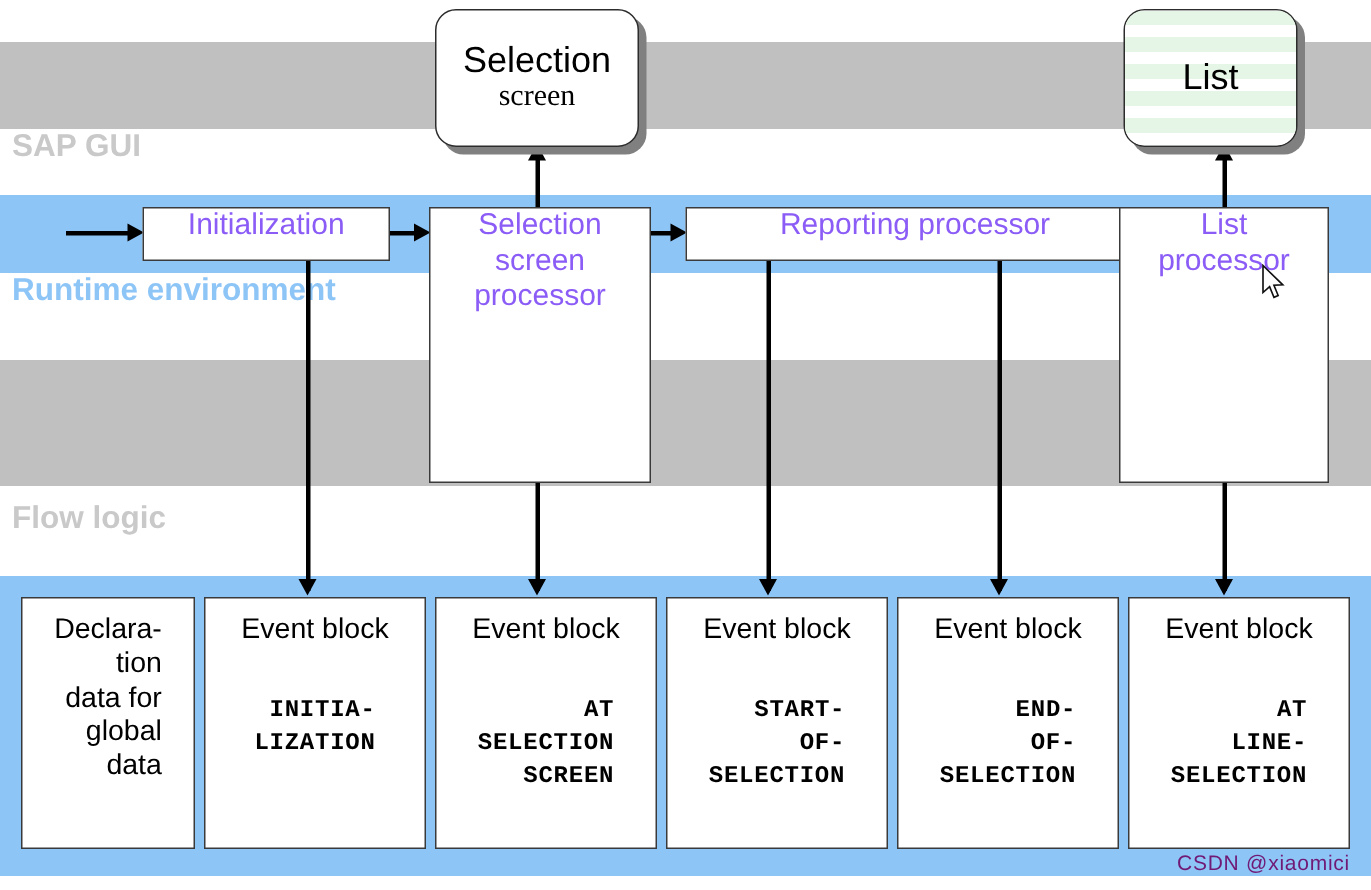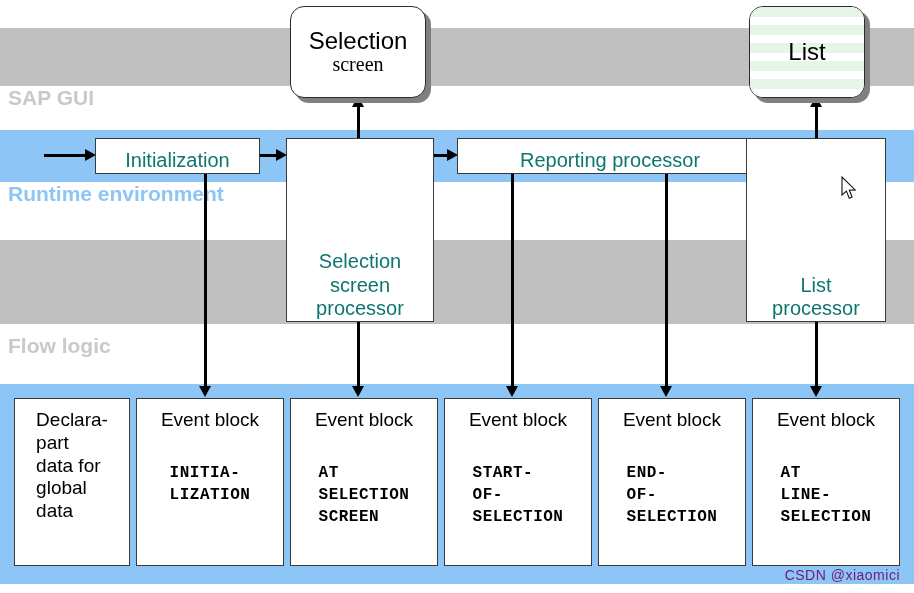--- a/index.html
+++ b/index.html
@@ -37,25 +37,25 @@
   #label-runtime {left:8px; top:182px; color:#8ec5f7;}
   #label-flow    {left:8px; top:334px; color:#c9c9c9;}
 
   
   .box{
     position:absolute;
     background:#ffffff;
     border:1.5px solid #3a3a3a;
     box-sizing:border-box;
     display:flex;
-    align-items:flex-end;
+    align-items:flex-start;
     justify-content:center;
     text-align:center;
     font-size:20px;
-    color:#0f766e;
+    color:#8b5cf6;
     line-height:1.18;
   }
   #box-initialization{left:95px;  top:138px; width:165px; height:36px; font-size:20px;}
   #box-selscr-proc   {left:286px; top:138px; width:148px; height:184px; font-size:20px;}
   #box-report-proc   {left:457px; top:138px; width:306px; height:36px; font-size:20px;}
   #box-list-proc     {left:746px; top:138px; width:140px; height:184px; font-size:20px;}
 
   
   .screen{
     position:absolute;
@@ -102,21 +102,21 @@
     gap:6px;
   }
   .ev{
     background:#ffffff;
     border:1.5px solid #3a3a3a;
     box-sizing:border-box;
     display:flex;
     flex-direction:column;
     align-items:center;
     padding-top:10px;
-    text-align:left;
+    text-align:right;
   }
   #ev-decl{width:116px;}
   .ev-evt{width:148px;}
   .ev-title{
     font-size:19px;
     color:#000;
     line-height:1.13;
     font-family:"Liberation Sans",sans-serif;
   }
   .ev-code{
@@ -253,21 +253,21 @@
       <div>List</div>
       <div>processor</div>
     </div>
   </div>
 
   <div id="flow-row">
 
     <div class="ev" id="ev-decl">
       <div class="ev-title">
         <div>Declara-</div>
-        <div>part</div>
+        <div>tion</div>
         <div>data for</div>
         <div>global</div>
         <div>data</div>
       </div>
     </div>
 
     <div class="ev ev-evt">
       <div class="ev-title">Event block</div>
       <div class="ev-code">
         <div>INITIA-</div>

